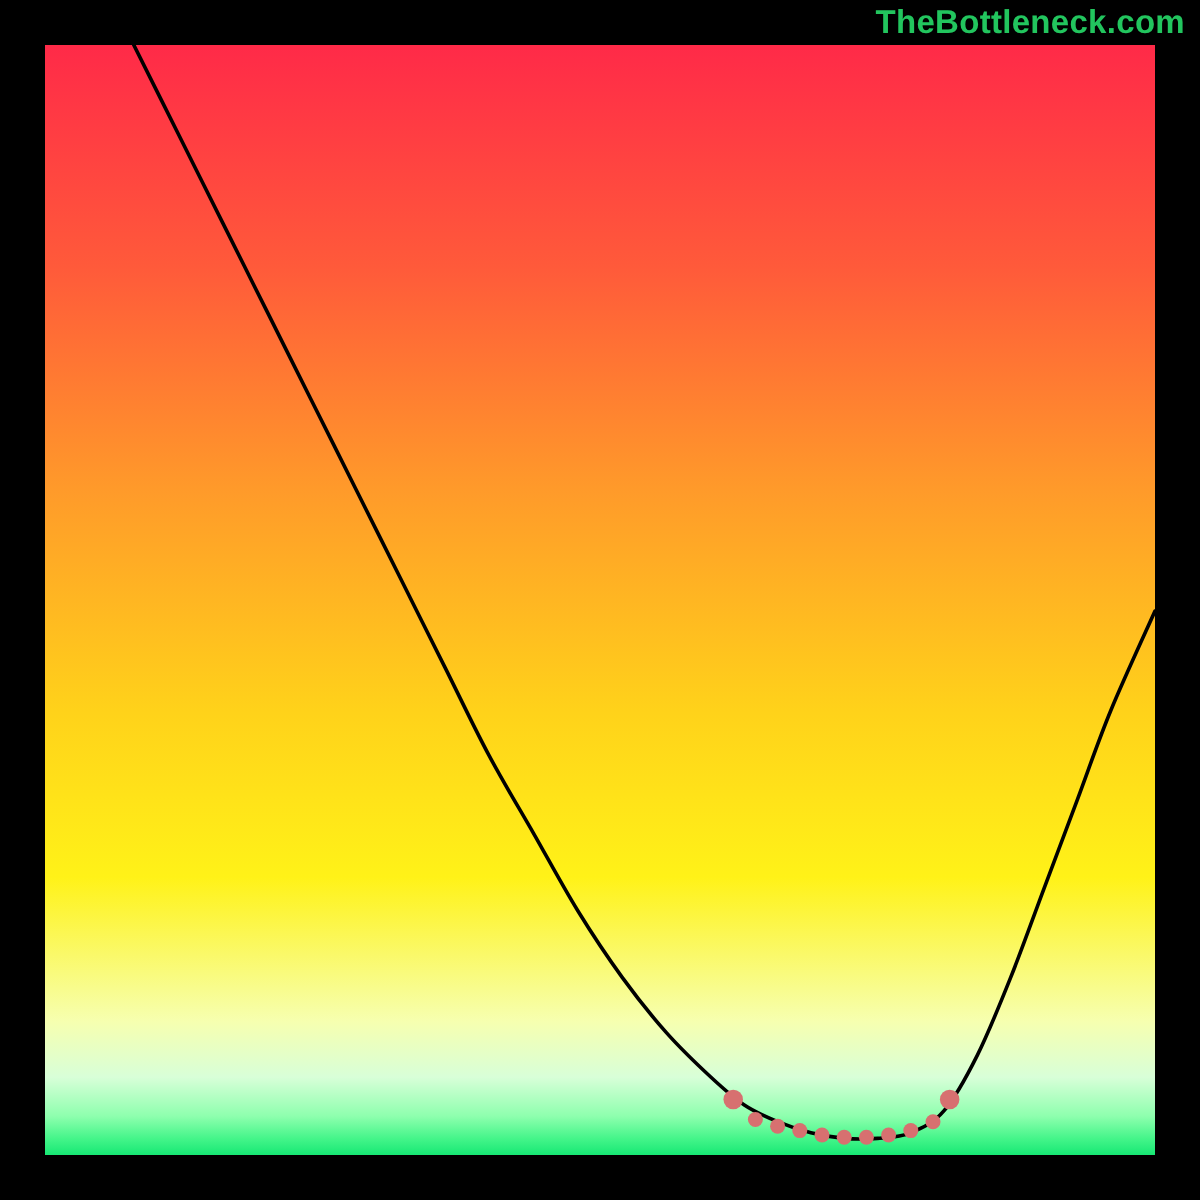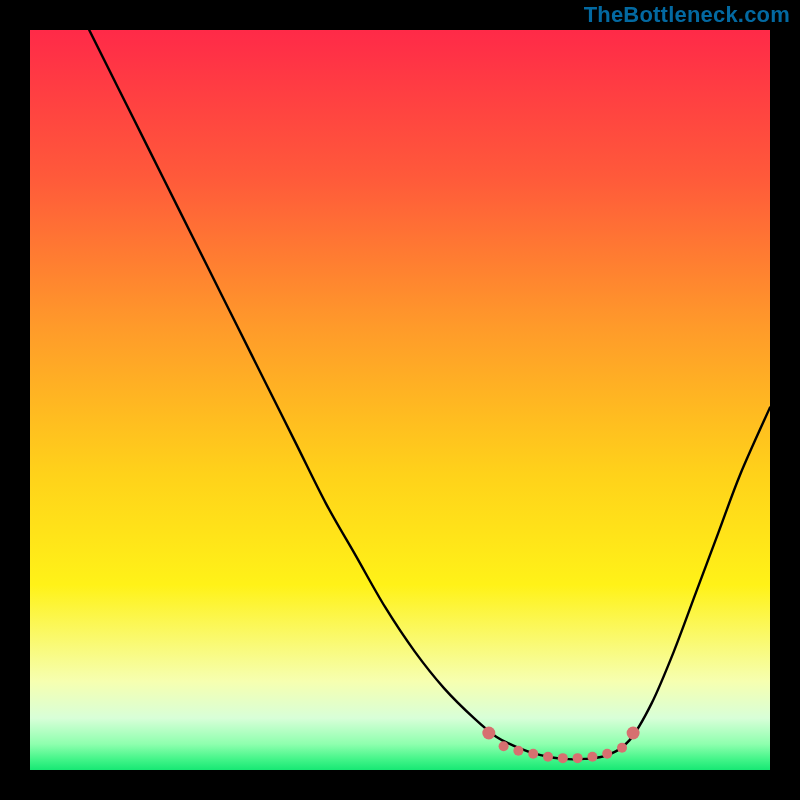--- a/index.html
+++ b/index.html
@@ -14,21 +14,21 @@
   .frame {
     position: relative;
     width: 800px;
     height: 800px;
     background: #000000;
   }
   .watermark {
     position: absolute;
     top: 2px;
     right: 10px;
-    color: #0369a1;
+    color: #22c55e;
     font-size: 22px;
     font-weight: 600;
     letter-spacing: 0.2px;
     font-family: Arial, Helvetica, sans-serif;
   }
   .plot-wrap {
     position: absolute;
     left: 30px;
     top: 30px;
     width: 740px;

